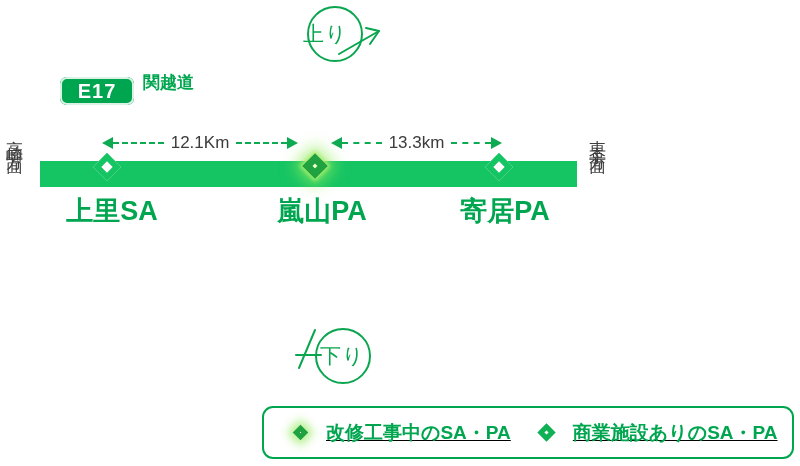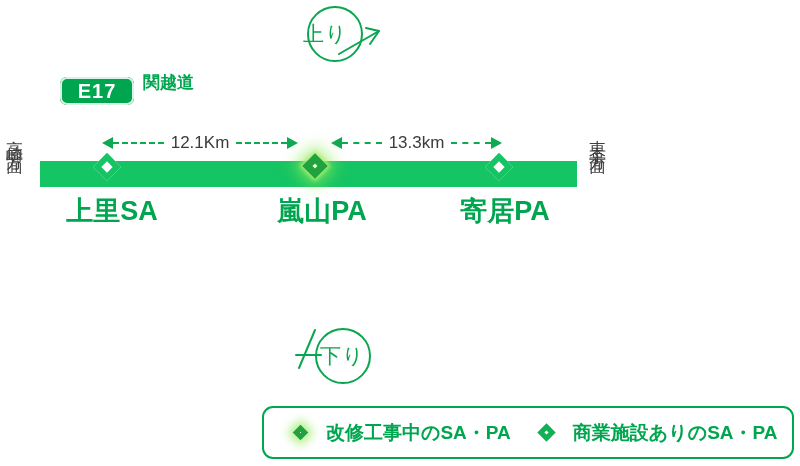--- a/index.html
+++ b/index.html
@@ -148,20 +148,21 @@
     position: absolute;
     left: 262px; top: 406px;
     width: 532px; height: 53px;
     border: 2.5px solid #00a64f;
     border-radius: 11px;
     background: #ffffff;
     display: flex;
     align-items: center;
     padding-left: 26px;
     gap: 24px;
+    text-decoration: underline;
   }
   .legend-item {
     display: flex;
     align-items: center;
     gap: 15px;
   }
   .legend-diamond-reno {
     width: 11px; height: 11px;
     border: 5px solid #1fa23f;
     background: radial-gradient(circle, #ffffee 0%, #f4ffcf 35%, #cdf39b 70%, #a8e97a 100%);

